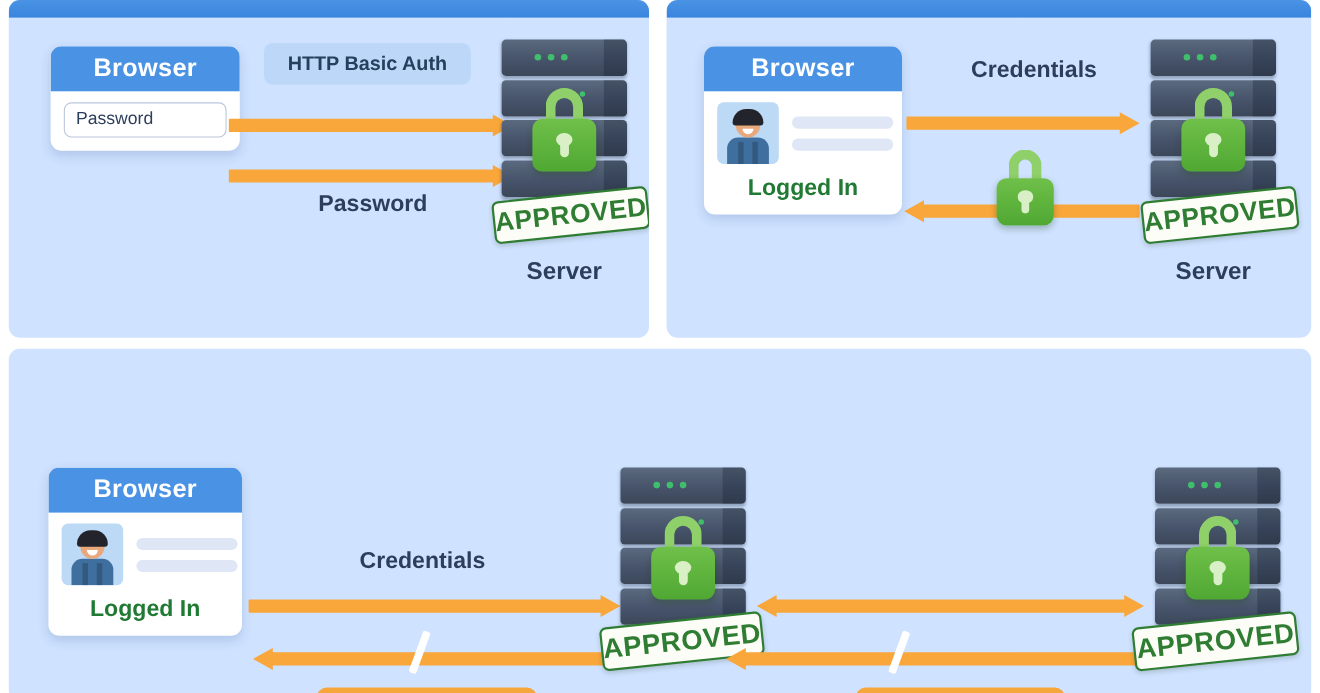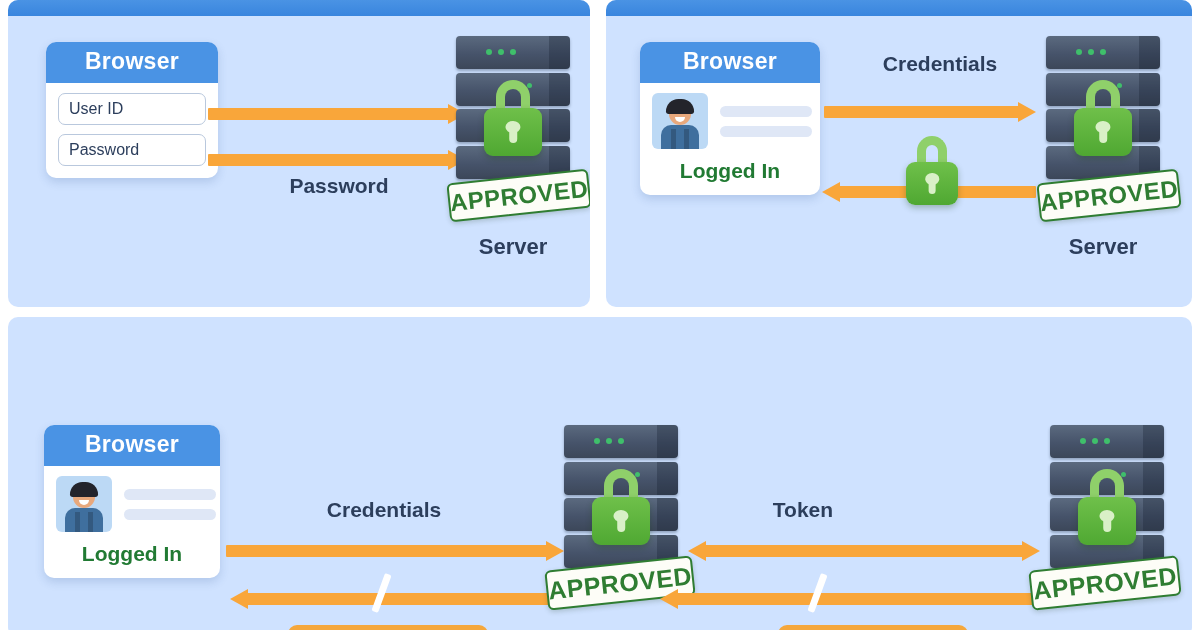--- a/index.html
+++ b/index.html
@@ -154,25 +154,25 @@
 
 <div class="stage">
 
   <div class="panel" id="panel-basic">
     <div class="panel-head"></div>
     <div class="panel-body">
 
       <div class="browser-card" style="left:38px;top:26px;width:172px;">
         <div class="browser-title" style="font-size:23px;padding:6px 0 8px;">Browser</div>
         <div class="browser-inner">
-          <div class="field">User ID</div>
           <div class="field">Password</div>
         </div>
       </div>
 
+      <div class="badge-pill" style="left:232px;top:23px;width:188px;height:38px;font-size:18px;">HTTP Basic Auth</div>
 
       <div class="arrow right" style="left:200px;top:88px;width:258px;">
         <div class="shaft"></div>
         <div class="head"></div>
       </div>
 
       <div class="arrow right" style="left:200px;top:134px;width:258px;">
         <div class="shaft"></div>
         <div class="head"></div>
       </div>
@@ -328,21 +328,20 @@
         <div class="lock" style="top:44px;width:58px;height:76px;">
           <div class="shackle"></div>
           <div class="bodyl">
             <div class="hole"></div>
             <div class="holetail"></div>
           </div>
         </div>
       </div>
       <div class="approved" style="left:538px;top:160px;width:144px;height:36px;font-size:25px;">APPROVED</div>
 
-      <div class="arrow-label" style="left:700px;top:95px;width:190px;font-size:21px;">Token</div>
       <div class="arrow both" style="left:680px;top:138px;width:352px;">
         <div class="shaft"></div>
         <div class="head h-l"></div>
         <div class="head h-r"></div>
       </div>
 
       <div class="arrow left" style="left:652px;top:186px;width:382px;">
         <div class="shaft"></div>
         <div class="head"></div>
       </div>

